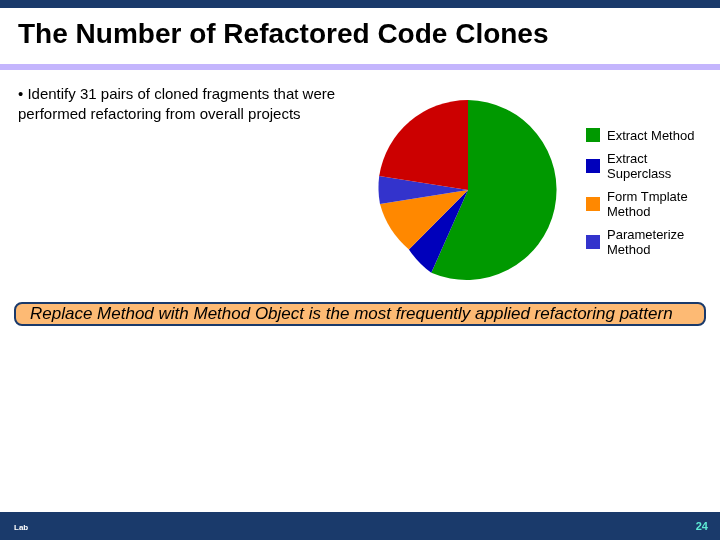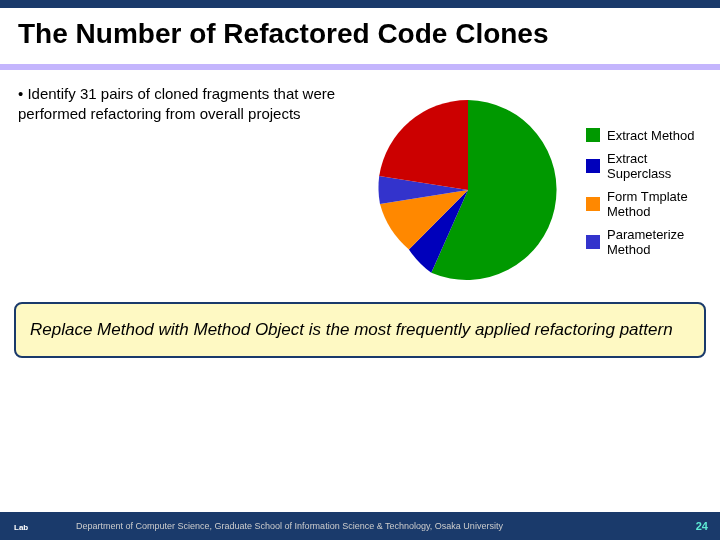--- a/index.html
+++ b/index.html
@@ -89,22 +89,22 @@
     .legend-box {
       width: 14px;
       height: 14px;
       flex-shrink: 0;
     }
 
     .bottom-note {
       margin: 8px 14px 6px 14px;
       border: 2px solid #1a3a6b;
       border-radius: 8px;
-      padding: 16px 14px;
-      background: #fef9c3;
+      padding: 0 14px;
+      background: #fdba74;
     }
 
     .bottom-note-text {
       font-size: 17px;
       color: #000;
       font-style: italic;
     }
 
     .bottom-note-text strong {
       font-weight: normal;
@@ -204,17 +204,16 @@
       <em><strong>Replace Method with Method Object</strong> is the most frequently applied refactoring pattern</em>
     </span>
   </div>
 
   <div class="footer">
     <div class="footer-left">
       <svg class="footer-logo" viewBox="0 0 40 20" xmlns="http://www.w3.org/2000/svg">
         <rect x="0" y="0" width="40" height="20" fill="#1a3a6b"></rect>
         <text x="2" y="14" font-size="8" fill="#fff" font-weight="bold">Lab</text>
       </svg>
-      <span class="footer-text">Department of Computer Science, Graduate School of Information Science &amp; Technology, Osaka University</span>
     </div>
     <span class="footer-page">24</span>
   </div>
 </div>
 
 </body></html>

